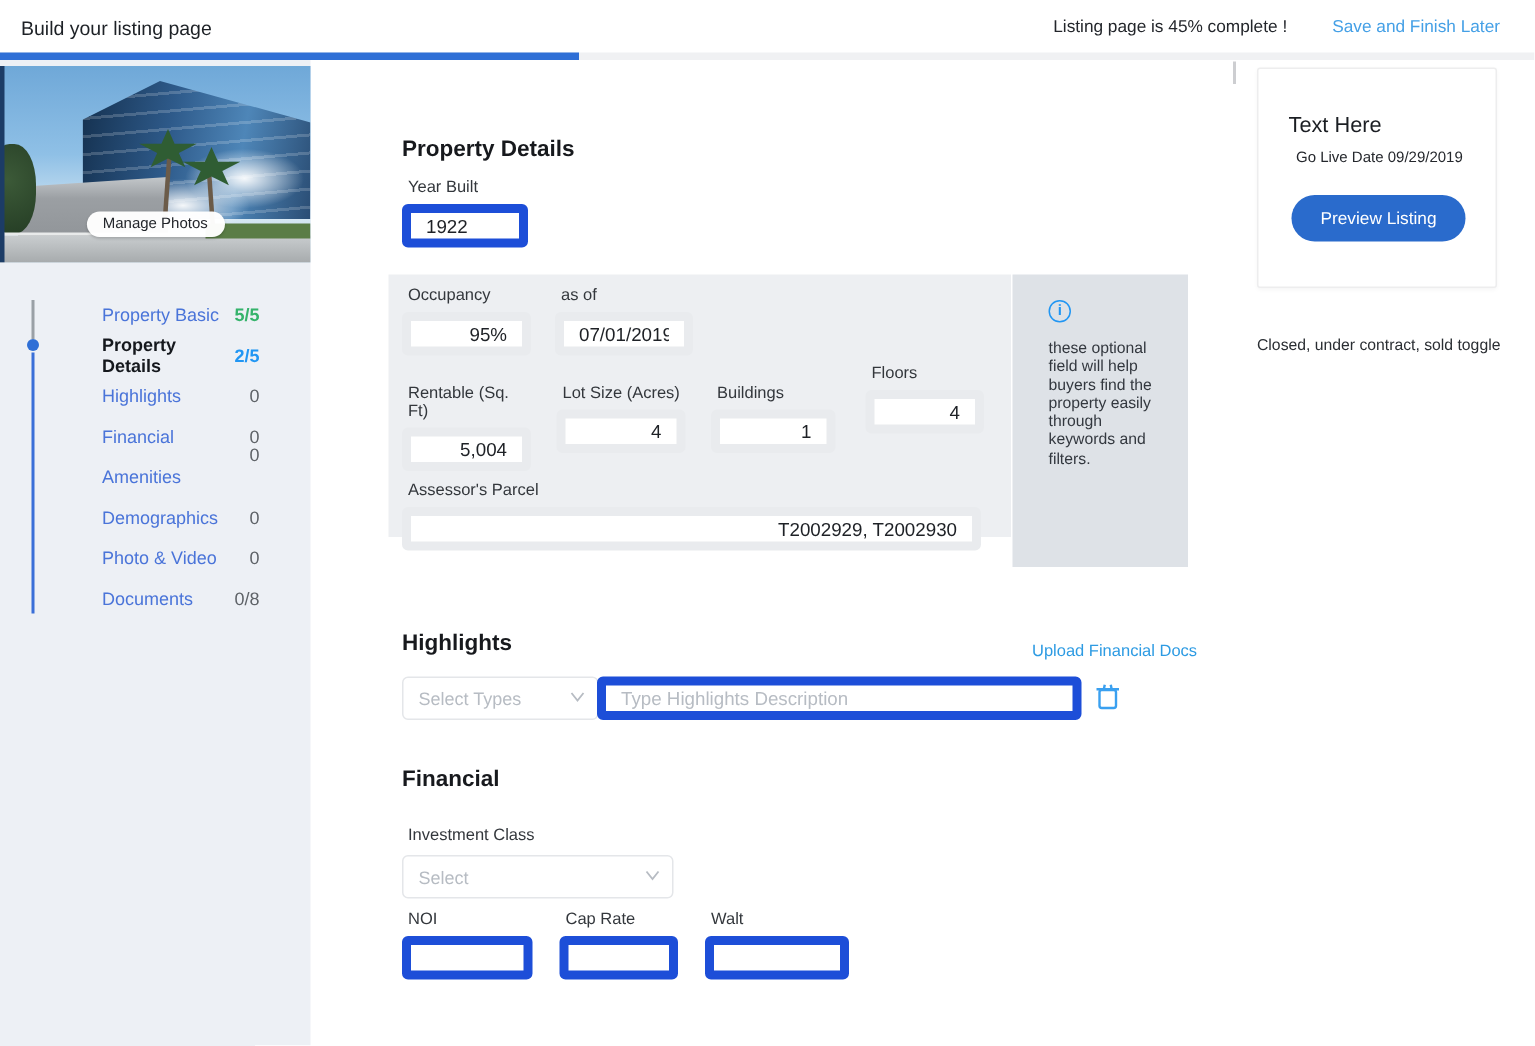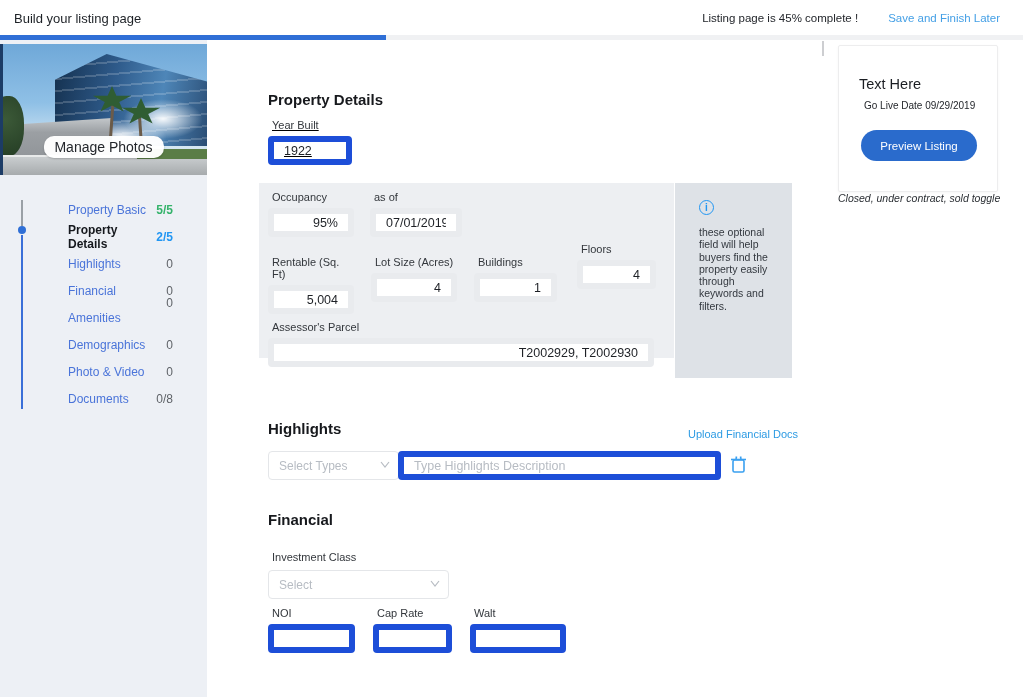--- a/index.html
+++ b/index.html
@@ -34,21 +34,21 @@
   .photo .bush { position:absolute; left:-8px; top:52px; width:32px; height:60px; background:radial-gradient(circle at 40% 40%, #3c5a38, #243c24); border-radius:45%; }
   .photo .trunk { position:absolute; width:3px; background:#6b5b49; }
   .photo .trunk.t1 { left:110px; top:56px; height:48px; transform:rotate(4deg); }
   .photo .trunk.t2 { left:139px; top:66px; height:42px; transform:rotate(-4deg); }
   .photo .fronds { position:absolute; width:40px; height:28px; background:#2f5d33;
     clip-path:polygon(50% 0%, 61% 35%, 98% 35%, 68% 57%, 79% 91%, 50% 70%, 21% 91%, 32% 57%, 2% 35%, 39% 35%); }
   .photo .fronds.f1 { left:92px; top:42px; }
   .photo .fronds.f2 { left:121px; top:54px; }
   .photo .road { position:absolute; left:0; bottom:0; width:100%; height:20px; background:linear-gradient(180deg,#c9cdcf,#a7abad); border-top:2px solid #e8eaea; }
   .photo .grass { position:absolute; right:0; bottom:16px; width:70px; height:10px; background:#5a7d46; border-radius:3px 0 0 0; }
-  .manage-photos { position:absolute; left:50%; transform:translateX(-50%); bottom:17px; background:rgba(255,255,255,.97); border-radius:10px; padding:3px 11px; font-size:14px; color:#23262b; white-space:nowrap; cursor:pointer; box-shadow:0 1px 2px rgba(0,0,0,.2); }
+  .manage-photos { position:absolute; left:50%; transform:translateX(-50%); bottom:17px; background:rgba(255,255,255,.97); border-radius:10px; padding:3px 11px; font-size:10px; color:#23262b; white-space:nowrap; cursor:pointer; box-shadow:0 1px 2px rgba(0,0,0,.2); }
 
   .nav { position:relative; margin-top:21px;padding-left:25px; }
   .nav-track-gray { position:absolute; left:21px; top:4px; width:2px; height:26px; background:#9aa0a6; }
   .nav-track-blue { position:absolute; left:21px; top:39px; width:2px; height:174px; background:#3a6fd8; }
   .nav-dot { position:absolute; left:18px; top:30px; width:8px; height:8px; border-radius:50%; background:#2f6fd6; }
   .nav-row { display:flex; justify-content:space-between; align-items:center; height:27px; padding:0 34px 0 43px; cursor:pointer; }
   .nav-label { font-size:12px; color:#4a74d9; }
   .nav-row.active .nav-label { color:#15181d; font-weight:bold; }
   .nav-count { font-size:12px; color:#5f6368; }
   .nav-count.green { color:#35b36b; font-weight:bold; }
@@ -76,21 +76,21 @@
   .selectbox .chev { position:absolute; right:9px; top:10px; width:10px; height:8px; pointer-events:none; }
   .selectbox .chev svg { display:block; }
 
   .trash { position:absolute; left:730px; top:455px; width:17px; height:19px; cursor:pointer; }
 
   
   .preview-card { position:absolute; left:838px; top:45px; width:160px; height:147px; background:#fff; border:1px solid #ededee; border-radius:2px; box-shadow:0 1px 3px rgba(0,0,0,.04); }
   .card-title { position:absolute; left:20px; top:30px; font-size:14.5px; color:#1b1e23; }
   .card-golive { position:absolute; left:25px; top:54px; font-size:10px; color:#24272c; }
   .preview-btn { position:absolute; left:22px; top:84px; width:116px; height:31px; background:#2a6bcc; border:none; border-radius:16px; color:#fff; font-size:11.5px; font-family:"Liberation Sans",sans-serif; cursor:pointer; }
-  .right-note { position:absolute; left:838px; top:192px; font-size:10.5px; color:#2a2e33;font-style:italic; }
+  .right-note { position:absolute; left:838px; top:224px; font-size:10.5px; color:#2a2e33; }
 </style>
 </head>
 <body>
 
 <div class="page">
 
   <div class="topbar">
     <div class="topbar-title">Build your listing page</div>
     <div class="topbar-right">
       <span class="progress-text">Listing page is 45% complete !</span>
@@ -154,21 +154,21 @@
       </div>
       <div class="nav-row">
         <span class="nav-label">Documents</span>
         <span class="nav-count">0/8</span>
       </div>
     </div>
   </div>
 
   <div class="h-section" style="left:268px; top:91px;">Property Details</div>
 
-  <div class="field" style="left:268px; top:119px; width:84px;text-decoration:underline;">
+  <div class="field" style="left:268px; top:119px; width:84px;">
     <span class="flabel">Year Built</span>
     <input type="text" value="1922" style="">
   </div>
 
   <div class="panel">
     <div class="field" style="left:9px; top:8px; width:86px;">
       <span class="flabel">Occupancy</span>
       <input type="text" value="95%" style="">
     </div>
     <div class="field" style="left:111px; top:8px; width:92px;">

